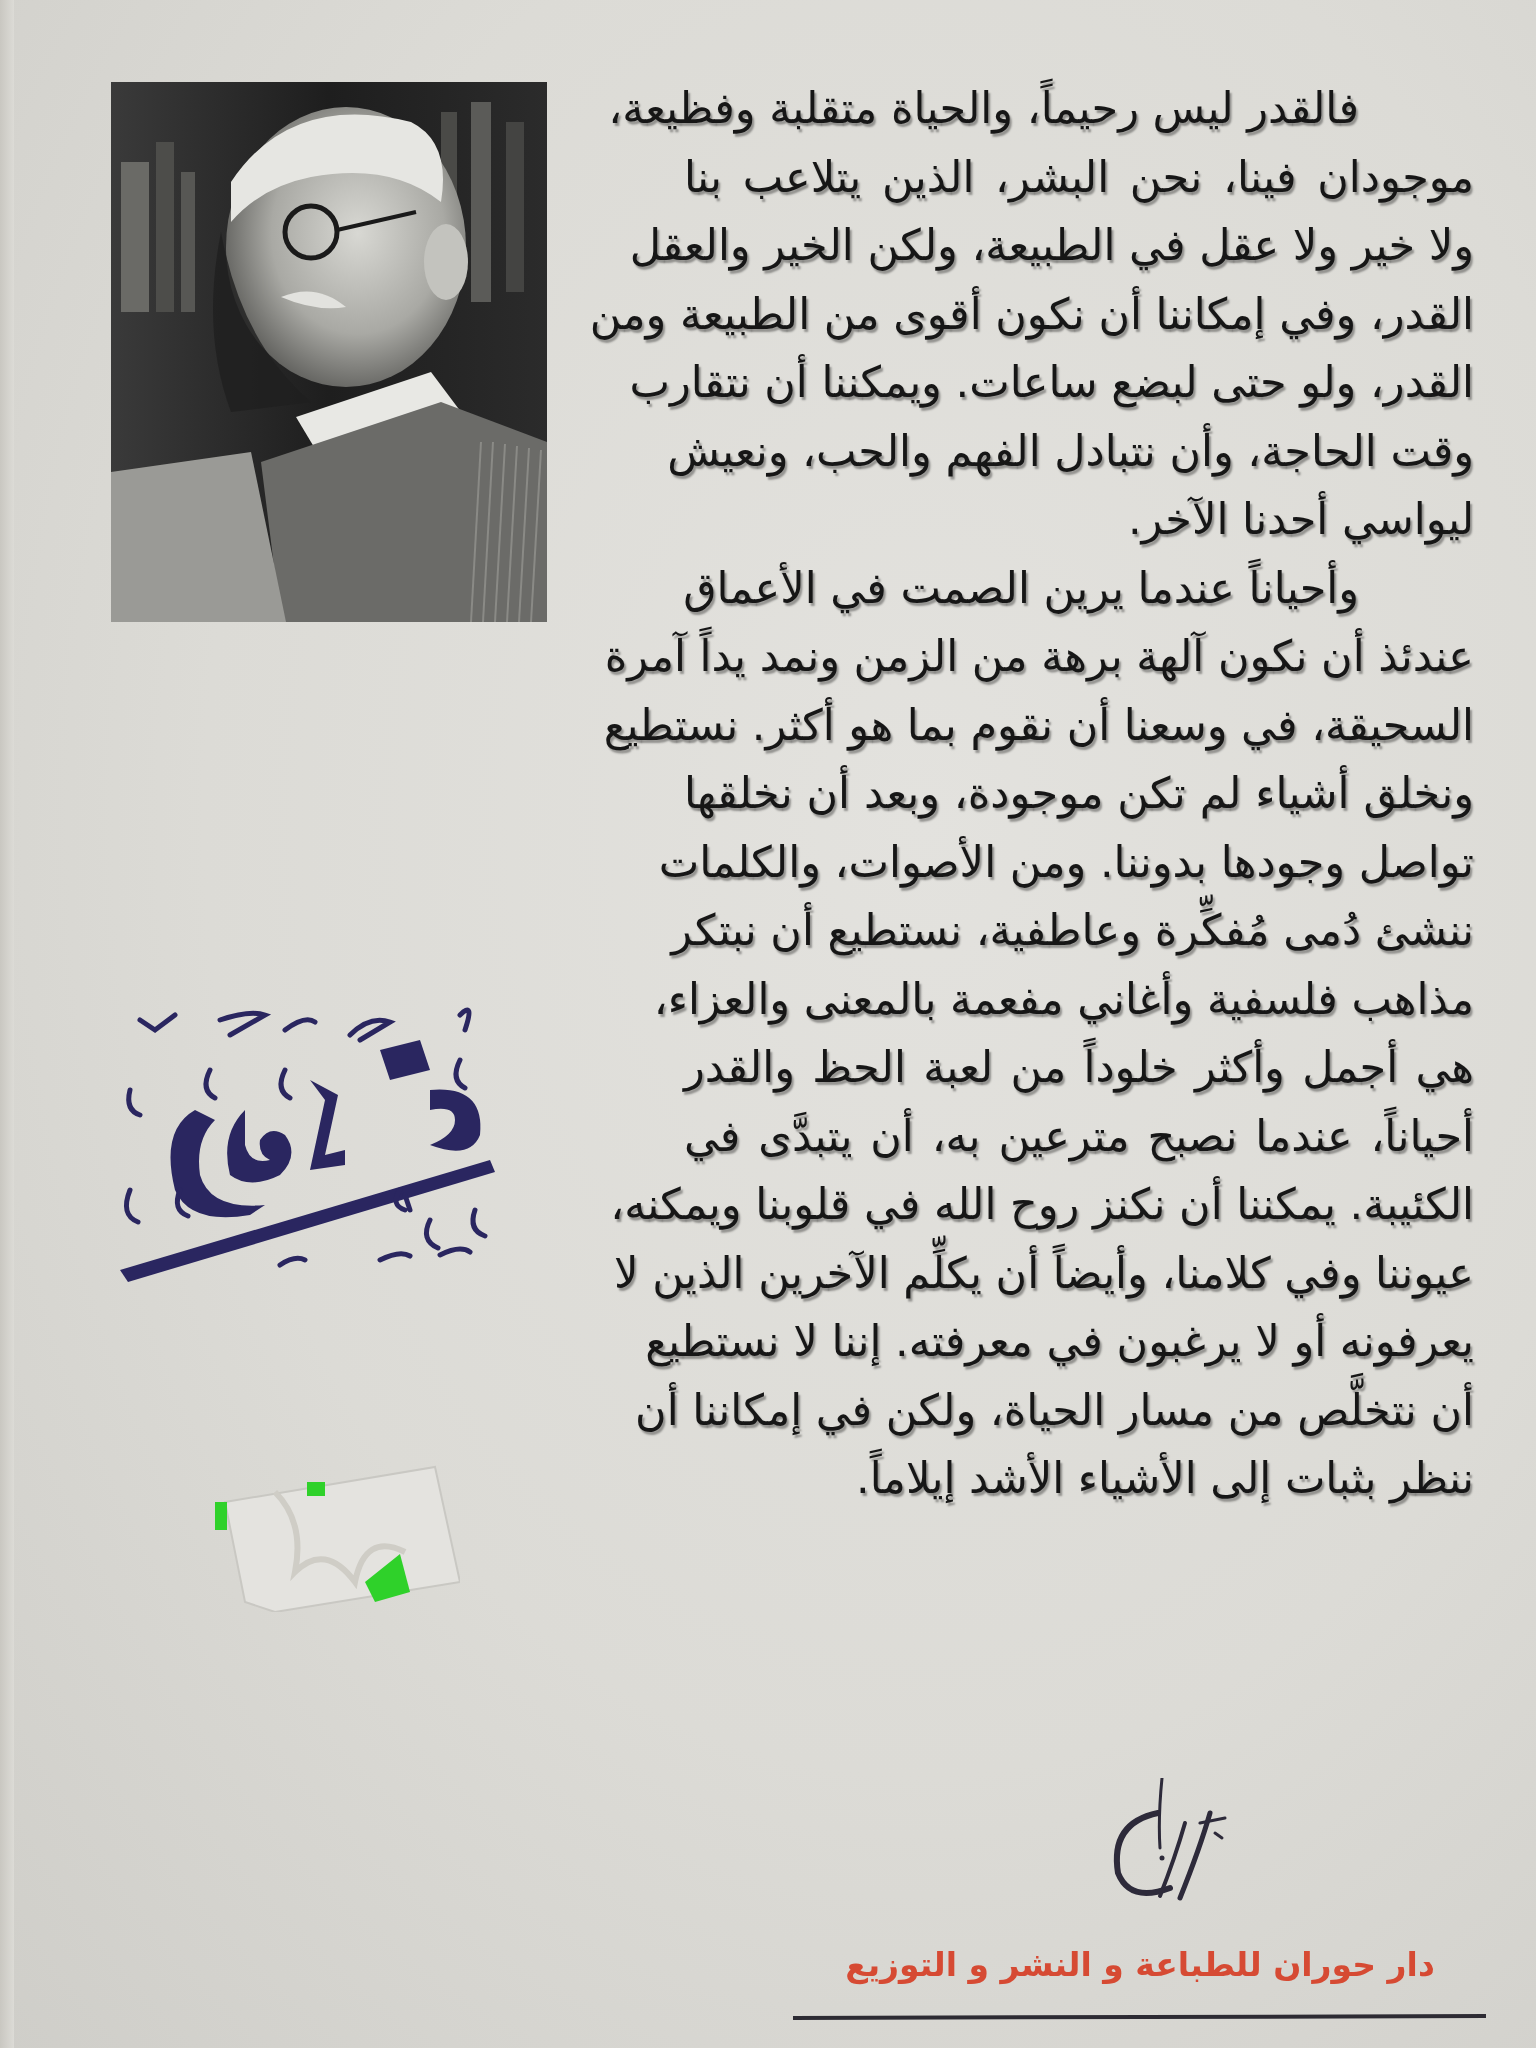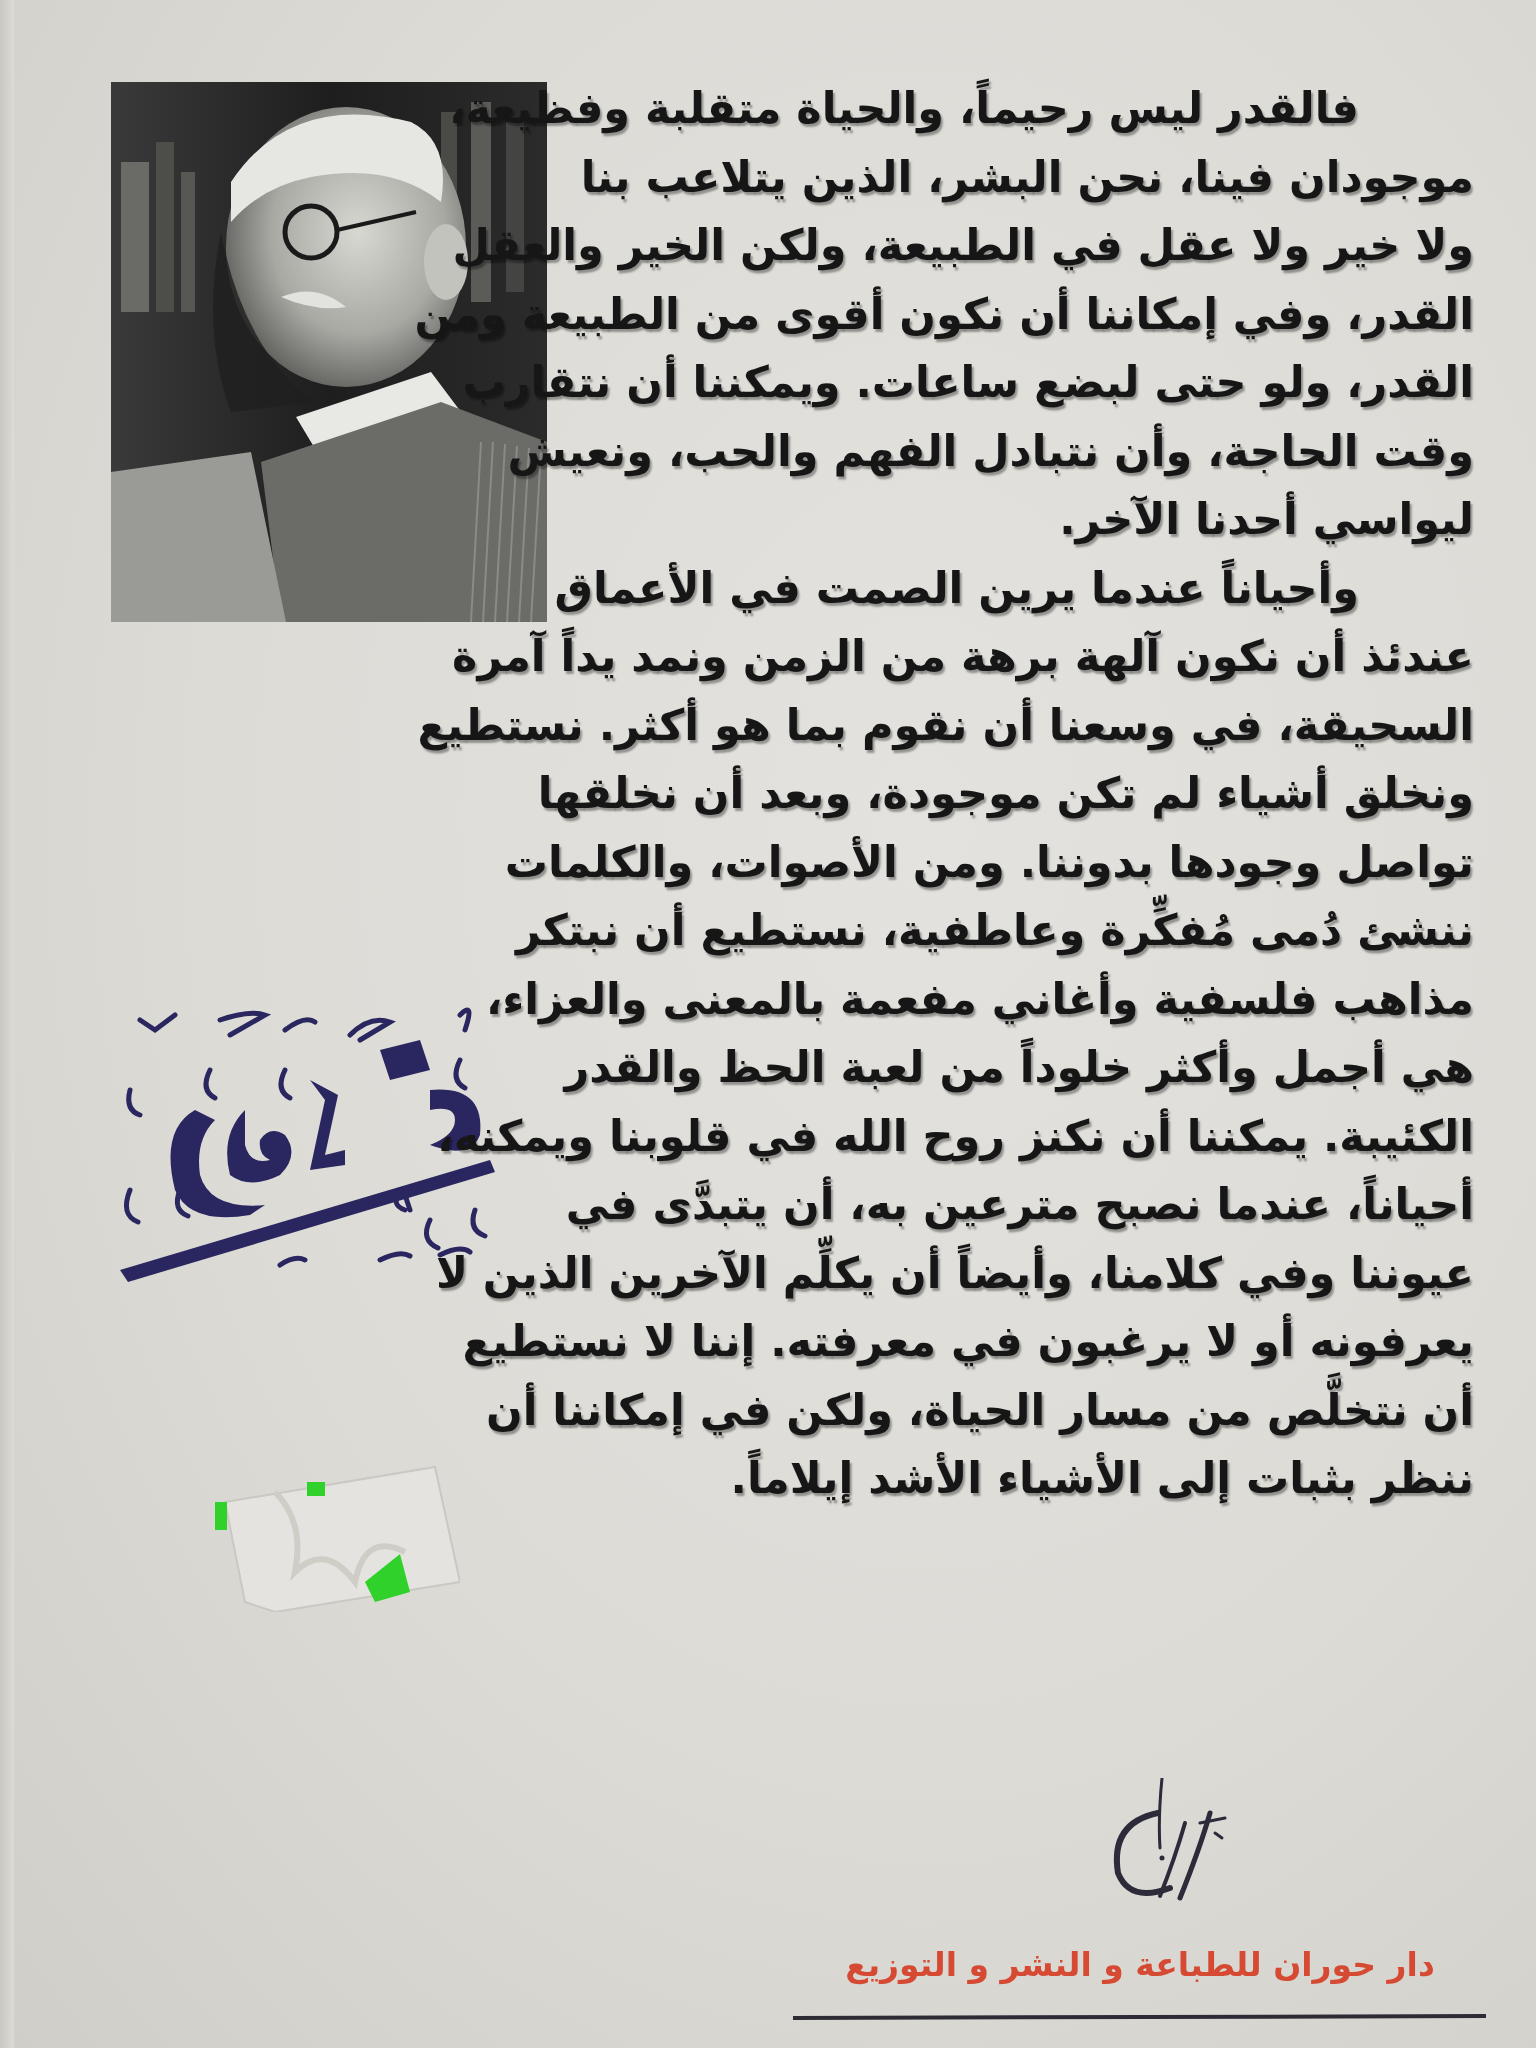--- a/index.html
+++ b/index.html
@@ -36,21 +36,21 @@
   .sticker {
     position:absolute; left:215px; top:1462px; width:245px; height:150px;
   }
   .sticker svg { width:100%; height:100%; }
 
   
   .blurb {
     position:absolute; left:684px; top:74px; width:790px;
     direction:rtl; text-align:justify;
     font-family:"DejaVu Sans", sans-serif;
-    font-weight:bold; font-size:43px; color:#161616;
+    font-weight:normal; font-size:43px; color:#161616;
     text-shadow: 2px 3px 2px rgba(0,0,0,0.35);
   }
   .blurb .line {
     display:block; height:68.5px; line-height:68.5px; white-space:nowrap;
     text-align-last:justify; text-align:justify;
   }
   .blurb .line.last { text-align-last:right; }
   .blurb .line.indent { padding-right:115px; }
 
   
@@ -180,22 +180,22 @@
     <span class="line">وقت الحاجة، وأن نتبادل الفهم والحب، ونعيش</span>
     <span class="line last">ليواسي أحدنا الآخر.</span>
     <span class="line indent">وأحياناً عندما يرين الصمت في الأعماق</span>
     <span class="line">عندئذ أن نكون آلهة برهة من الزمن ونمد يداً آمرة</span>
     <span class="line">السحيقة، في وسعنا أن نقوم بما هو أكثر. نستطيع</span>
     <span class="line">ونخلق أشياء لم تكن موجودة، وبعد أن نخلقها</span>
     <span class="line">تواصل وجودها بدوننا. ومن الأصوات، والكلمات</span>
     <span class="line">ننشئ دُمى مُفكِّرة وعاطفية، نستطيع أن نبتكر</span>
     <span class="line">مذاهب فلسفية وأغاني مفعمة بالمعنى والعزاء،</span>
     <span class="line">هي أجمل وأكثر خلوداً من لعبة الحظ والقدر</span>
+    <span class="line">أحياناً، عندما نصبح مترعين به، أن يتبدَّى في</span>
     <span class="line">الكئيبة. يمكننا أن نكنز روح الله في  قلوبنا ويمكنه،</span>
-    <span class="line">أحياناً، عندما نصبح مترعين به، أن يتبدَّى في</span>
     <span class="line">عيوننا وفي كلامنا، وأيضاً أن يكلِّم الآخرين الذين لا</span>
     <span class="line">يعرفونه أو لا يرغبون في معرفته. إننا لا نستطيع</span>
     <span class="line">أن نتخلَّص من مسار الحياة، ولكن في إمكاننا أن</span>
     <span class="line last">ننظر بثبات إلى الأشياء الأشد إيلاماً.</span>
   </div>
 
   <div class="publisher-logo" aria-label="حوران">
     <svg viewBox="0 0 140 130">
       <g fill="none" stroke="#2d2a3a" stroke-linecap="round">
         <path d="M62 0 Q58 40 60 70" stroke-width="3"></path>

